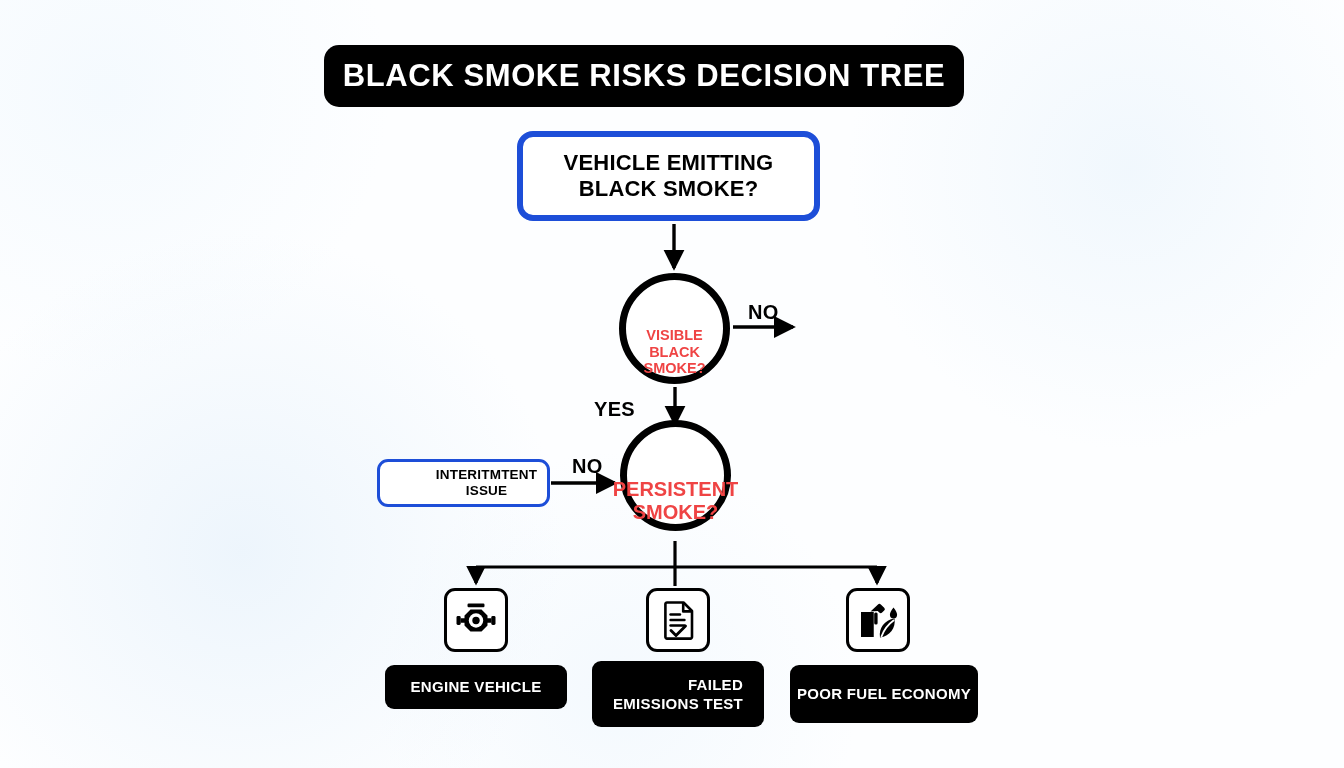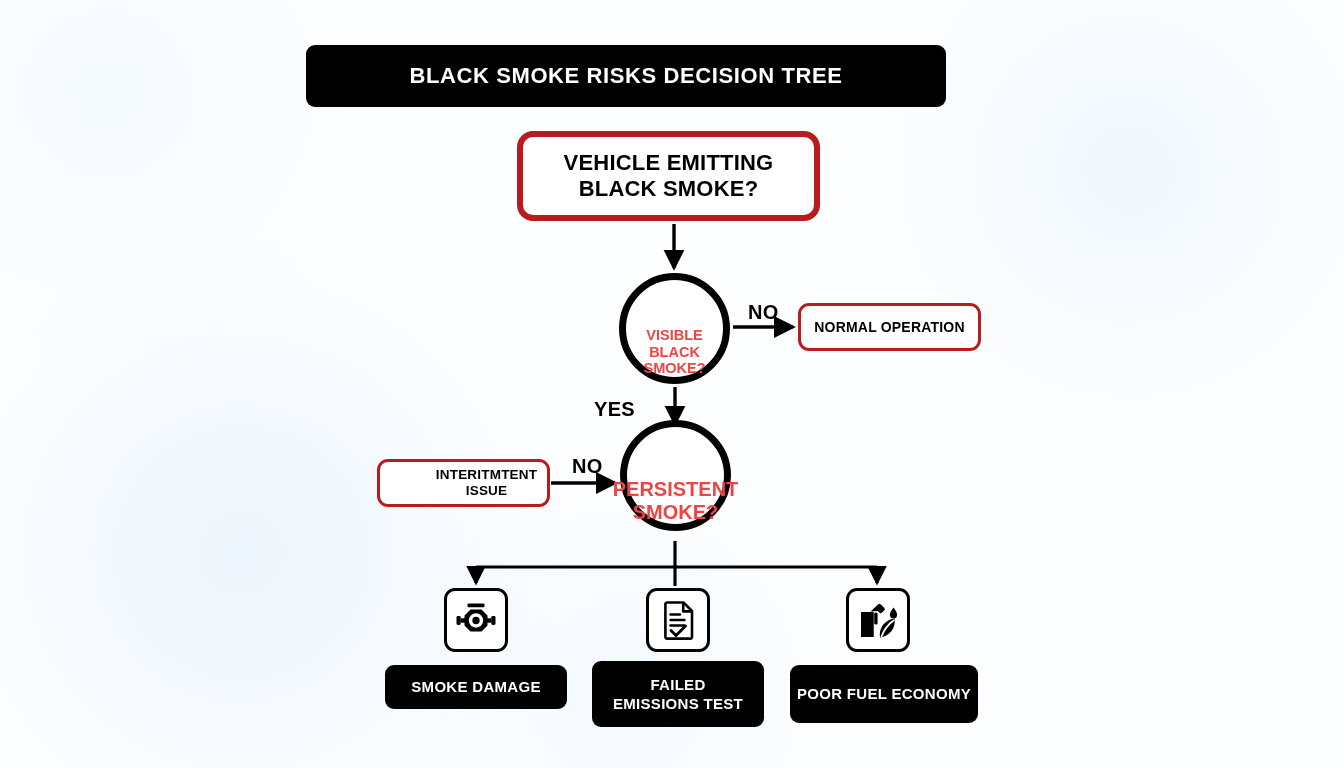--- a/index.html
+++ b/index.html
@@ -33,36 +33,36 @@
     position: absolute;
     box-sizing: border-box;
     display: flex;
     align-items: center;
     justify-content: center;
     text-align: center;
   }
 
   
   #title-banner {
-    left: 306px;
+    left: 324px;
     top: 45px;
     width: 640px;
     height: 62px;
     background: #000000;
-    border-radius: 9px;
+    border-radius: 15px;
     color: #ffffff;
-    font-size: 22px;
+    font-size: 31px;
     font-weight: bold;
     letter-spacing: 0.6px;
   }
 
   
   .box-outline {
     background: #ffffff;
-    border: 6px solid #b91c1c;
+    border: 6px solid #1d4ed8;
     border-radius: 16px;
     color: #000000;
     font-weight: bold;
     line-height: 1.16;
   }
   #root-node {
     left: 517px;
     top: 131px;
     width: 303px;
     height: 90px;
@@ -169,21 +169,21 @@
     text-align: center;
     font-weight: bold;
     font-size: 15px;
     letter-spacing: 0.3px;
     line-height: 1.28;
   }
   #chip-engine-damage {
     left: 385px; top: 665px; width: 182px; height: 44px;
   }
   #chip-failed-emissions {
-    left: 592px; top: 661px; width: 172px; height: 66px;
+    left: 592px; top: 661px; width: 172px; height: 66px; text-align: right;
   }
   #chip-poor-fuel-economy {
     left: 790px; top: 665px; width: 188px; height: 58px;
   }
 </style>
 </head>
 <body>
 
 <div id="canvas">
 
@@ -229,23 +229,20 @@
     <div>VISIBLE</div>
     <div>BLACK</div>
     <div>SMOKE?</div>
   </div>
 
   <div class="node circle-node" id="persistent-smoke-node">
     <div>PERSISTENT</div>
     <div>SMOKE?</div>
   </div>
 
-  <div class="node box-outline" id="normal-operation-node">
-    <span>NORMAL OPERATION</span>
-  </div>
 
   <div class="node box-outline" id="intermittent-issue-node">
     <span>INTERITMTENT ISSUE</span>
   </div>
 
   <div class="edge-label" id="label-no-top">NO</div>
   <div class="edge-label" id="label-yes">YES</div>
   <div class="edge-label" id="label-no-left">NO</div>
 
   <div class="icon-tile" id="icon-engine">
@@ -277,21 +274,21 @@
       <path d="M14.5 12.5 l7.5 -7 a2 2 0 0 1 2.8 0 l3.4 3.2 a2 2 0 0 1 0 2.9 l-2.1 2 a2 2 0 0 1 -2.8 0 l-1.6 -1.5" fill="#000"></path>
       <rect x="18.2" y="13.6" width="3.4" height="12" rx="1.5" fill="#000"></rect>
       <path d="M37.5 8.5 c2.6 3.4 3.6 5.6 3.6 7.3 a3.6 3.6 0 0 1 -7.2 0 c0 -1.7 1 -3.9 3.6 -7.3 z" fill="#000"></path>
       <path d="M38.5 19.5 c1.5 9.5 -4.5 17.5 -14.5 19 c-1.5 -9.5 4.5 -17.5 14.5 -19 z" fill="#000"></path>
       <path d="M25.5 37.5 c2.5 -7 6.5 -12 12 -16" fill="none" stroke="#fff" stroke-width="1.8" stroke-linecap="round"></path>
     </svg>
   </div>
 
   <div class="chip" id="chip-engine-damage">
     <div>
-      <div>SMOKE DAMAGE</div>
+      <div>ENGINE VEHICLE</div>
     </div>
   </div>
 
   <div class="chip" id="chip-failed-emissions">
     <div>
       <div>FAILED</div>
       <div>EMISSIONS TEST</div>
     </div>
   </div>
 

